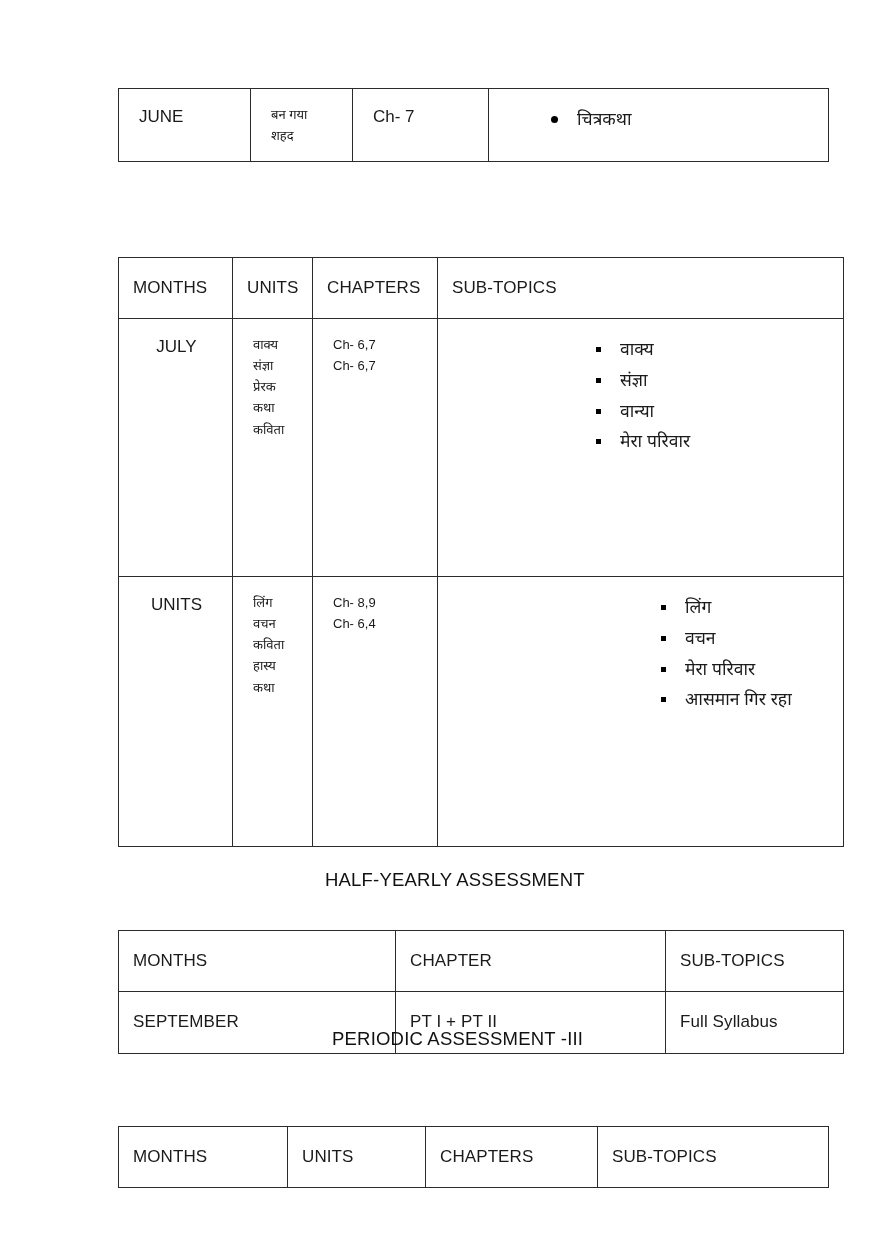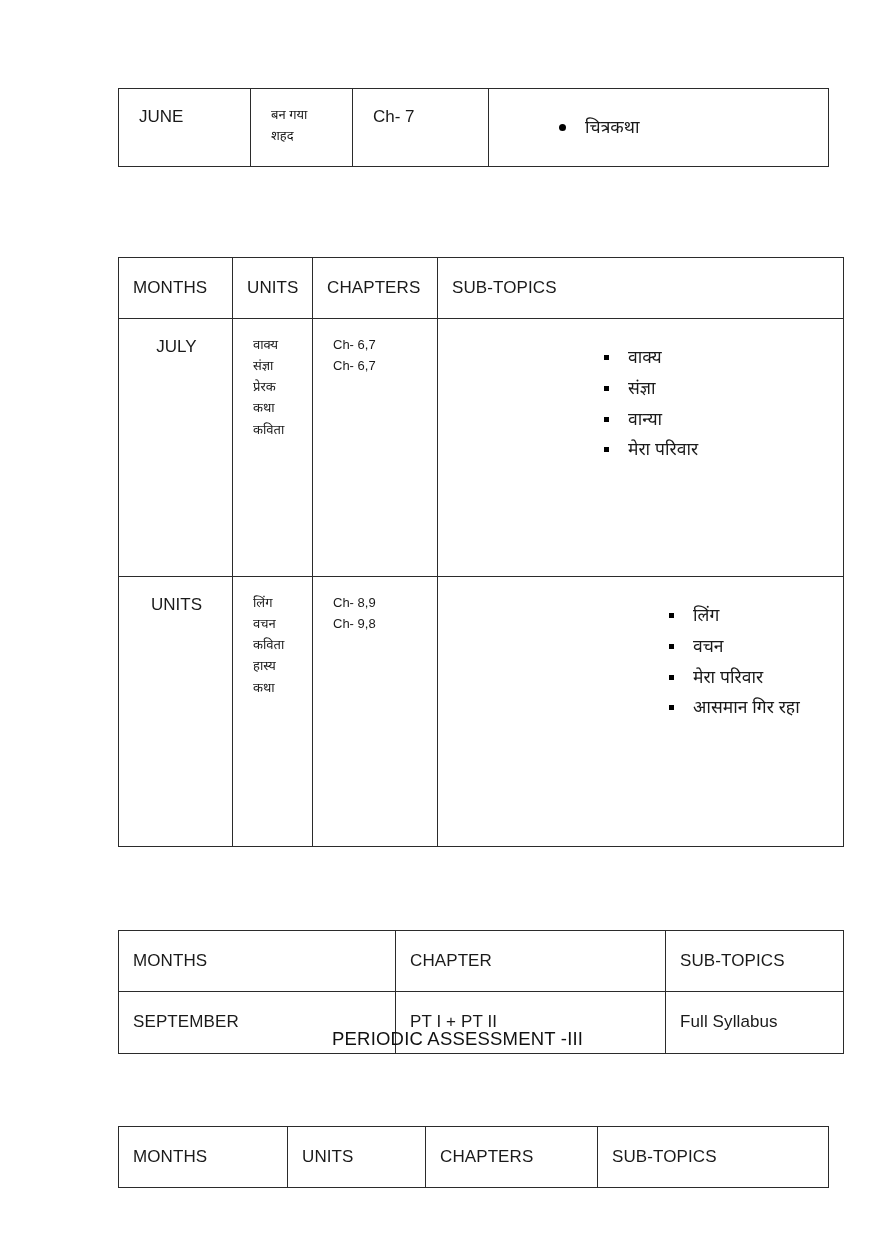--- a/index.html
+++ b/index.html
@@ -62,21 +62,21 @@
   .stack { display: block; }
   .stack span.line {
     display: block;
     line-height: 1.62;
     font-size: 13px;
   }
 
   
   ul.bullets {
     list-style: none;
-    margin: 8px;
+    margin: 0;
     padding: 0;
   }
   ul.bullets li {
     position: relative;
     padding-left: 34px;
     line-height: 1.75;
     font-size: 17.5px;
     white-space: nowrap;
   }
   ul.bullets.round li::before {
@@ -209,37 +209,38 @@
             <span class="line">लिंग</span>
             <span class="line">वचन</span>
             <span class="line">कविता</span>
             <span class="line">हास्य</span>
             <span class="line">कथा</span>
           </div>
         </td>
         <td>
           <div class="cell-pad stack">
             <span class="line">Ch- 8,9</span>
-            <span class="line">Ch- 9,8</span>
+            <span class="line">Ch- 6,4</span>
           </div>
         </td>
         <td>
           <div class="bullets-wrap-aug">
             <ul class="bullets square devanagari">
               <li>लिंग</li>
               <li>वचन</li>
               <li>मेरा परिवार</li>
               <li>आसमान गिर रहा</li>
             </ul>
           </div>
         </td>
       </tr>
     </tbody>
   </table>
 
+  <div class="section-title" style="left:325px; top:869px;">HALF-YEARLY  ASSESSMENT</div>
 
   <table class="doc-table" style="left:118px; top:930px; width:725px;">
     <colgroup>
       <col style="width:277px">
       <col style="width:270px">
       <col style="width:178px">
     </colgroup>
     <thead>
       <tr class="hdr">
         <th>

